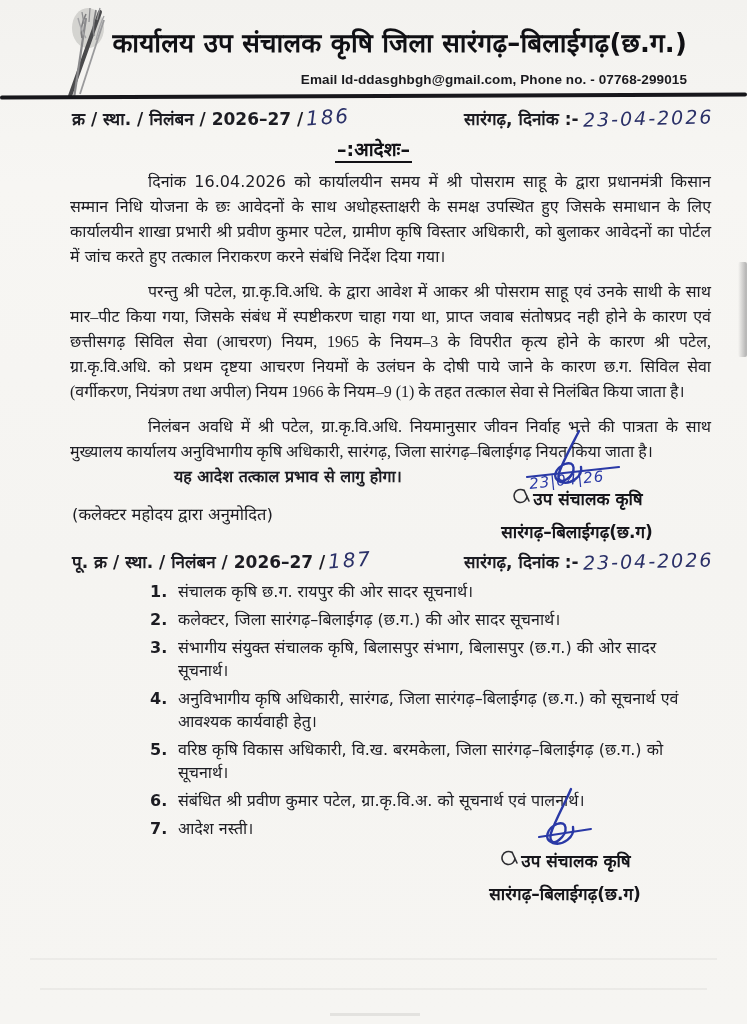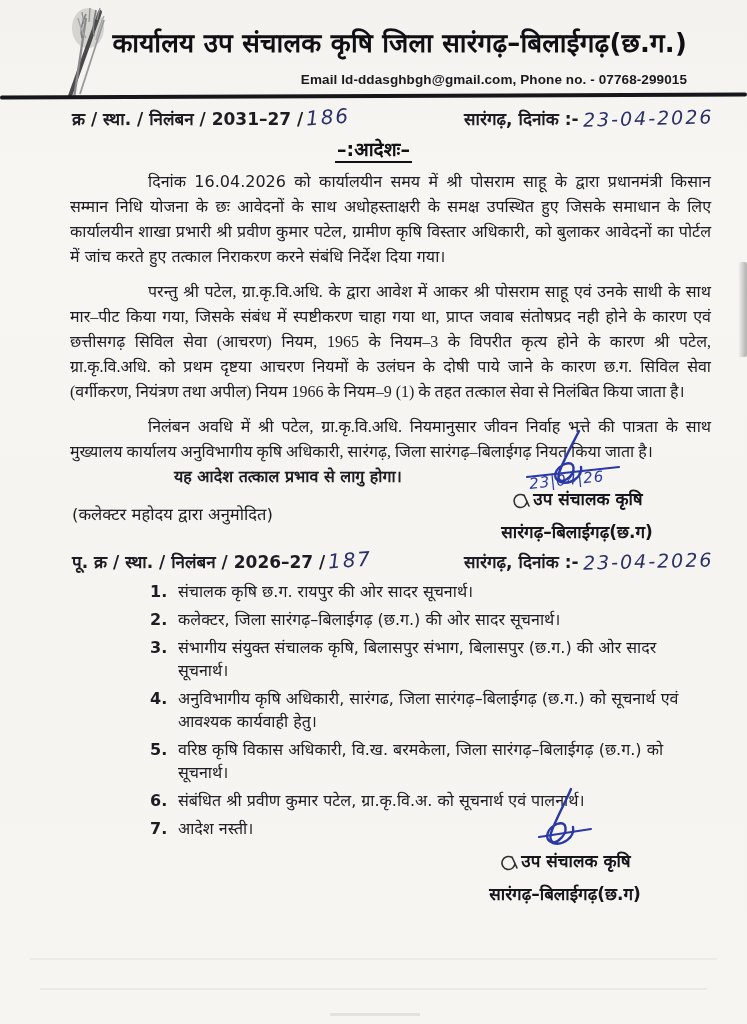--- a/index.html
+++ b/index.html
@@ -81,21 +81,21 @@
   .sig1 { margin: -98px 44px 0 auto; position: relative; }
   .sig2 { margin: -58px 56px 0 auto; position: relative; }
   .sig-scribble { position: relative; height: 62px; }
   .sig1 .sig-scribble { height: 58px; }
   .sig-date {
     position: absolute; left: 78px; bottom: -2px; font-size: 15px;
     letter-spacing: 1px; transform: rotate(-6deg);
   }
   .sig-line1 {
     font-size: 17px; font-weight: 600; color: #15151a;
-    display: flex; align-items: flex-end; justify-content: center; gap: 2px;
+    display: flex; align-items: flex-start; justify-content: center; gap: 2px;
   }
   .sig-line2 { font-size: 17px; font-weight: 600; color: #15151a; margin-top: 10px; }
   .flourish { display: inline-flex; }
 
   .ref2 { padding-top: 6px; }
   .copies-head { margin: 6px 36px 0 72px; font-size: 17px; font-weight: 600; }
 
   .copies { margin: 7px 44px 0 150px; list-style: none; }
   .copies li { display: flex; gap: 8px; margin-bottom: 5px; }
   .copies .num { font-size: 16px; font-weight: 600; flex: 0 0 20px; line-height: 23px; }
@@ -129,21 +129,21 @@
 
   <header class="header">
     <div class="title">कार्यालय उप संचालक कृषि जिला सारंगढ़–बिलाईगढ़(छ.ग.)</div>
     <div class="contact">Email Id-ddasghbgh@gmail.com, Phone no. - 07768-299015</div>
   </header>
 
   <div class="rule"></div>
 
   <div class="ref-row">
     <div class="ref-left">
-      <span>क्र / स्था. / निलंबन / 2031–27 /</span><span class="hand num">186</span>
+      <span>क्र / स्था. / निलंबन / 2026–27 /</span><span class="hand num">186</span>
     </div>
     <div class="ref-right">
       <span>सारंगढ़, दिनांक :-</span><span class="hand date">23-04-2026</span>
     </div>
   </div>
 
   <div class="order-title">
     <span>–:आदेशः–</span>
   </div>
 

